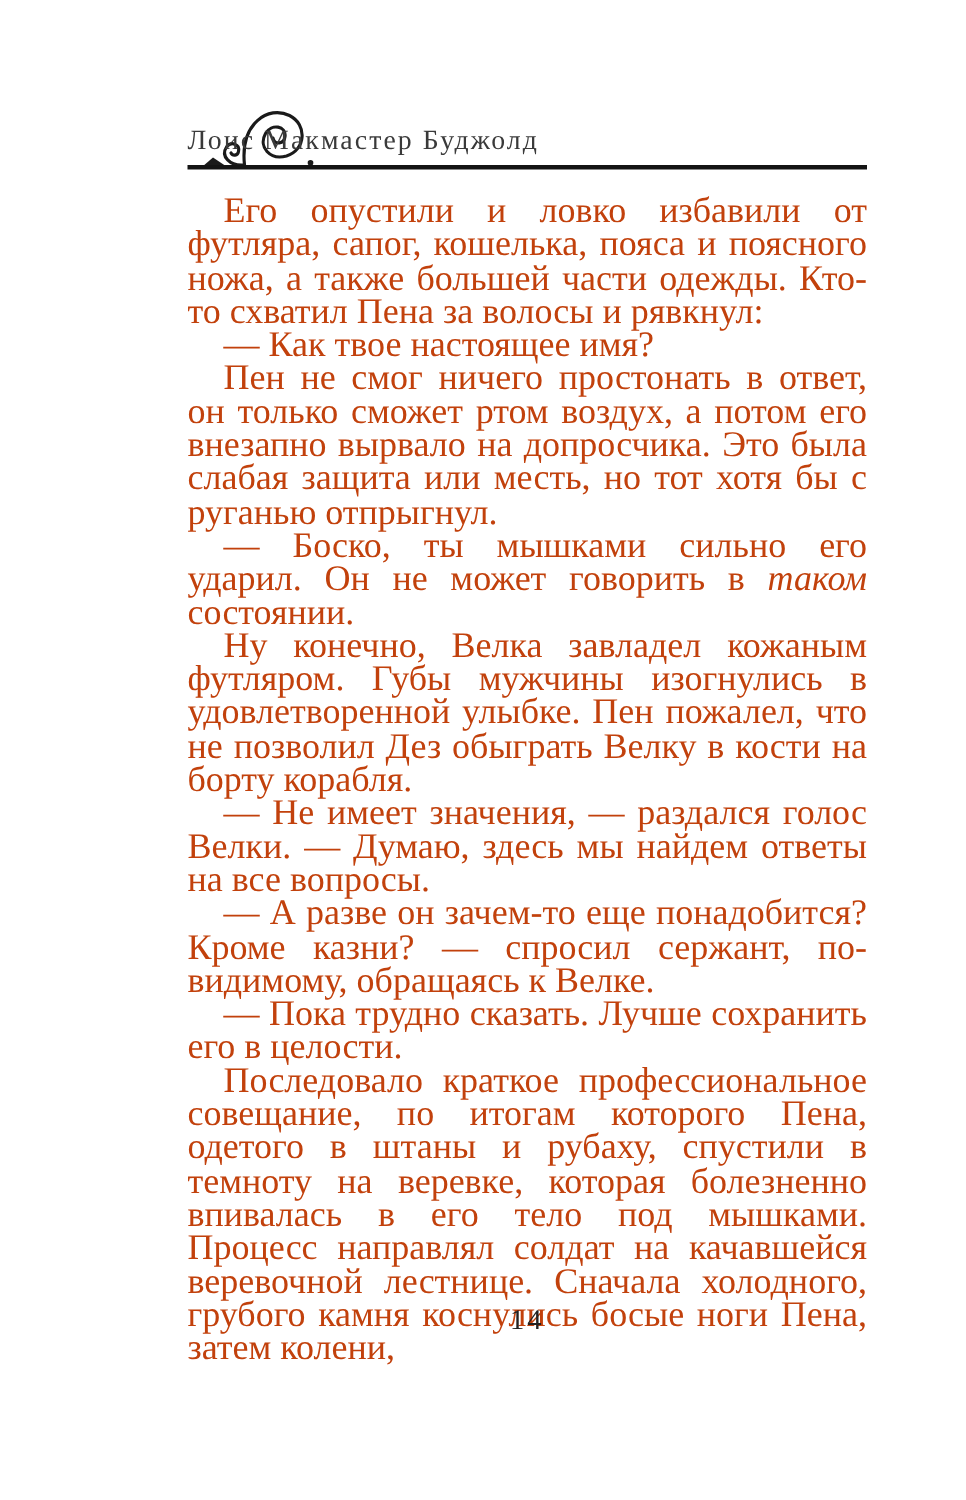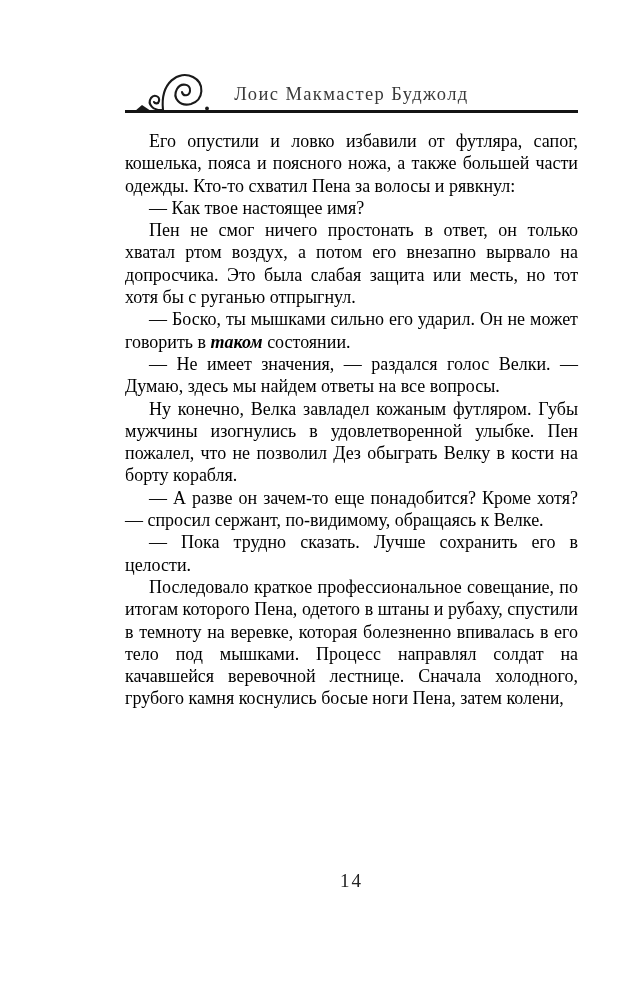--- a/index.html
+++ b/index.html
@@ -22,21 +22,21 @@
     left: 125px;
     top: 72px;
     width: 453px;
     height: 41px;
   }
   .running-title {
     position: absolute;
     left: 0;
     right: 0;
     bottom: 8px;
-    text-align: center;
+    text-align: left;
     font-size: 18.5px;
     letter-spacing: 1.4px;
     color: #3a3a3a;
     white-space: nowrap;
   }
   .header-rule {
     position: absolute;
     left: 0;
     bottom: 0;
     width: 100%;
@@ -55,29 +55,28 @@
   .body-text {
     position: absolute;
     left: 125px;
     top: 130px;
     width: 453px;
   }
   .para {
     margin: 0;
     text-indent: 24px;
     text-align: justify;
-    font-size: 18px;
+    font-size: 24px;
     line-height: 22.3px;
-    color: #000000;
+    color: #c2410c;
     hyphens: auto;
     -webkit-hyphens: auto;
   }
   .para em {
     font-style: italic;
-    font-weight: bold;
   }
 
   
   .folio {
     position: absolute;
     left: 125px;
     top: 870px;
     width: 453px;
     text-align: center;
     font-size: 19px;
@@ -99,24 +98,24 @@
       <polygon points="8,41 15,35 24,41" fill="#1a1a1a"></polygon>
       <circle cx="80" cy="38.5" r="1.9" fill="#1a1a1a"></circle>
     </svg>
     <div class="running-title">Лоис Макмастер Буджолд</div>
     <div class="header-rule"></div>
   </div>
 
   <div class="body-text">
     <p class="para">Его опустили и ловко избавили от футляра, сапог, кошелька, пояса и поясного ножа, а также большей части одежды. Кто-то схватил Пена за волосы и рявкнул:</p>
     <p class="para">— Как твое настоящее имя?</p>
-    <p class="para">Пен не смог ничего простонать в ответ, он только хватал ртом воздух, а потом его внезапно вырвало на допросчика. Это была слабая защита или месть, но тот хотя бы с руганью отпрыгнул.</p>
+    <p class="para">Пен не смог ничего простонать в ответ, он только сможет ртом воздух, а потом его внезапно вырвало на допросчика. Это была слабая защита или месть, но тот хотя бы с руганью отпрыгнул.</p>
     <p class="para"><span>— Боско, ты мышками сильно его ударил. Он не может говорить в </span><em>таком</em><span> состоянии.</span></p>
+    <p class="para">Ну конечно, Велка завладел кожаным футляром. Губы мужчины изогнулись в удовлетворенной улыбке. Пен пожалел, что не позволил Дез обыграть Велку в кости на борту корабля.</p>
     <p class="para">— Не имеет значения, — раздался голос Велки. — Думаю, здесь мы найдем ответы на все вопросы.</p>
-    <p class="para">Ну конечно, Велка завладел кожаным футляром. Губы мужчины изогнулись в удовлетворенной улыбке. Пен пожалел, что не позволил Дез обыграть Велку в кости на борту корабля.</p>
-    <p class="para">— А разве он зачем-то еще понадобится? Кроме хотя? — спросил сержант, по-видимому, обращаясь к Велке.</p>
+    <p class="para">— А разве он зачем-то еще понадобится? Кроме казни? — спросил сержант, по-видимому, обращаясь к Велке.</p>
     <p class="para">— Пока трудно сказать. Лучше сохранить его в целости.</p>
     <p class="para">Последовало краткое профессиональное совещание, по итогам которого Пена, одетого в штаны и рубаху, спустили в темноту на веревке, которая болезненно впивалась в его тело под мышками. Процесс направлял солдат на качавшейся веревочной лестнице. Сначала холодного, грубого камня коснулись босые ноги Пена, затем колени,</p>
   </div>
 
   <div class="folio">14</div>
 
 </div>
 
 </body></html>

